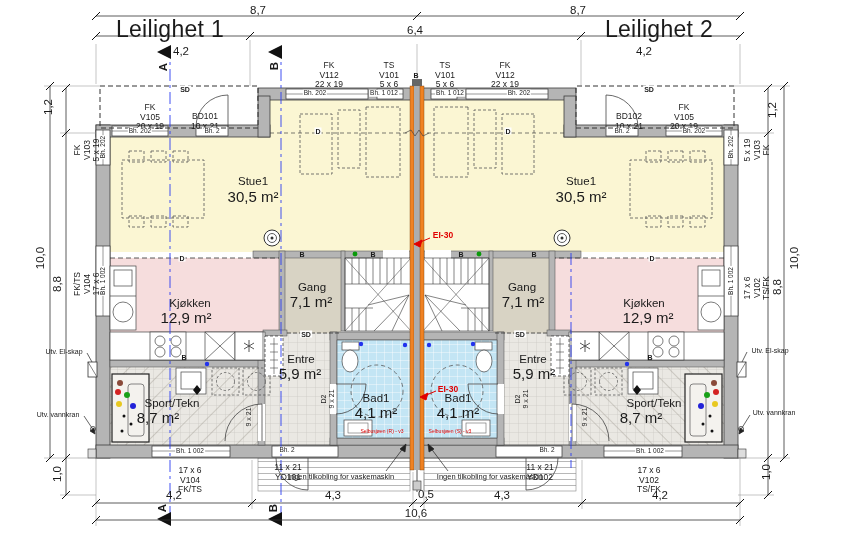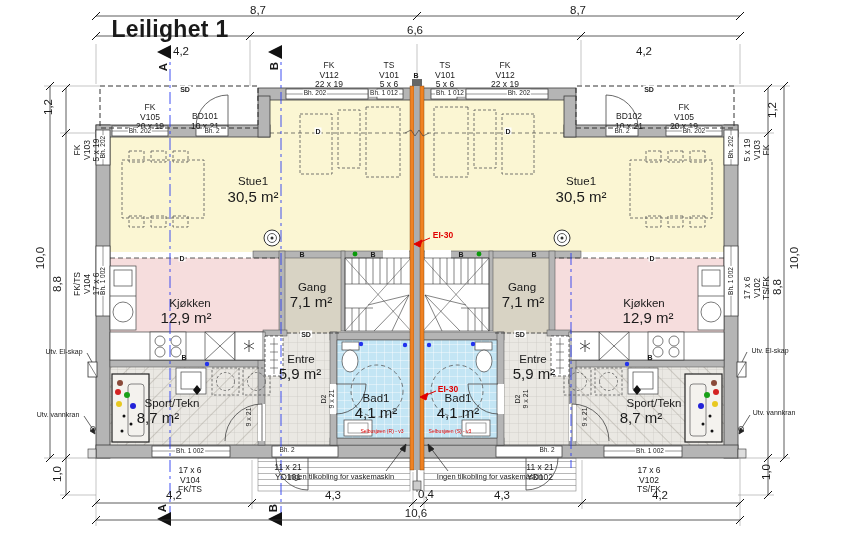--- a/index.html
+++ b/index.html
@@ -9,21 +9,21 @@
   .lb{position:absolute;transform:translate(-50%,-50%);color:#1a1a1a;white-space:pre;
       text-align:center;line-height:1.08;z-index:5;}
   .rot{transform:translate(-50%,-50%) rotate(-90deg);}
   .s5{font-size:5px;}
   .s6{font-size:6.5px;}
   .s7{font-size:7px;}
   .s75{font-size:7.5px;}
   .s8{font-size:8.5px;}
   .s9{font-size:15px;}
   .s11{font-size:11.5px;}
-  .t{font-size:23px;font-weight:bold;letter-spacing:.3px;}
+  .t{font-size:23px;font-weight:normal;letter-spacing:.3px;}
   .b{font-weight:bold;}
   .red{color:#e10000;}
   .wbg{background:#fff;padding:0 1px;line-height:1;}
 </style>
 </head>
 <body>
 
 <div id="plan">
 
 <svg width="842" height="552" viewBox="0 0 842 552">
@@ -257,39 +257,40 @@
     <line x1="87" y1="353" x2="92" y2="362"></line>
     <line x1="84" y1="416" x2="94" y2="431"></line>
         <polygon points="95,434 90,431 94,428"></polygon>
     <line x1="747" y1="352" x2="742" y2="362"></line>
     <line x1="750" y1="415" x2="740" y2="431"></line>
         <polygon points="739,434 744,431 740,428"></polygon>
   </g>
 </svg>
 
 <div class="lb t" style="left:170px;top:29px">Leilighet 1</div>
+<div class="lb t" style="left:659px;top:29px">Leilighet 2</div>
 
 <div class="lb s11" style="left:258px;top:10px">8,7</div>
 <div class="lb s11" style="left:578px;top:10px">8,7</div>
-<div class="lb s11" style="left:415px;top:30px">6,6</div>
+<div class="lb s11" style="left:415px;top:30px">6,4</div>
 <div class="lb s11" style="left:181px;top:51px">4,2</div>
 <div class="lb s11" style="left:644px;top:51px">4,2</div>
 
 <div class="lb rot s11" style="left:40px;top:258px">10,0</div>
 <div class="lb rot s11" style="left:57px;top:284px">8,8</div>
 <div class="lb rot s11" style="left:48px;top:107px">1,2</div>
 <div class="lb rot s11" style="left:57px;top:474px">1,0</div>
 <div class="lb rot s11" style="left:794px;top:258px">10,0</div>
 <div class="lb rot s11" style="left:777px;top:287px">8,8</div>
 <div class="lb rot s11" style="left:772px;top:110px">1,2</div>
 <div class="lb rot s11" style="left:766px;top:472px">1,0</div>
 
 <div class="lb s11" style="left:174px;top:495px">4,2</div>
 <div class="lb s11" style="left:333px;top:495px">4,3</div>
-<div class="lb s11" style="left:426px;top:494px">0,4</div>
+<div class="lb s11" style="left:426px;top:494px">0,5</div>
 <div class="lb s11" style="left:502px;top:495px">4,3</div>
 <div class="lb s11" style="left:660px;top:495px">4,2</div>
 <div class="lb s11" style="left:416px;top:513px">10,6</div>
 
 <div class="lb rot s11 b" style="left:163px;top:67px">A</div>
 <div class="lb rot s11 b" style="left:274px;top:66px">B</div>
 <div class="lb rot s11 b" style="left:162px;top:508px">A</div>
 <div class="lb rot s11 b" style="left:273px;top:508px">B</div>
 
 <div class="lb s8" style="left:329px;top:66px">

